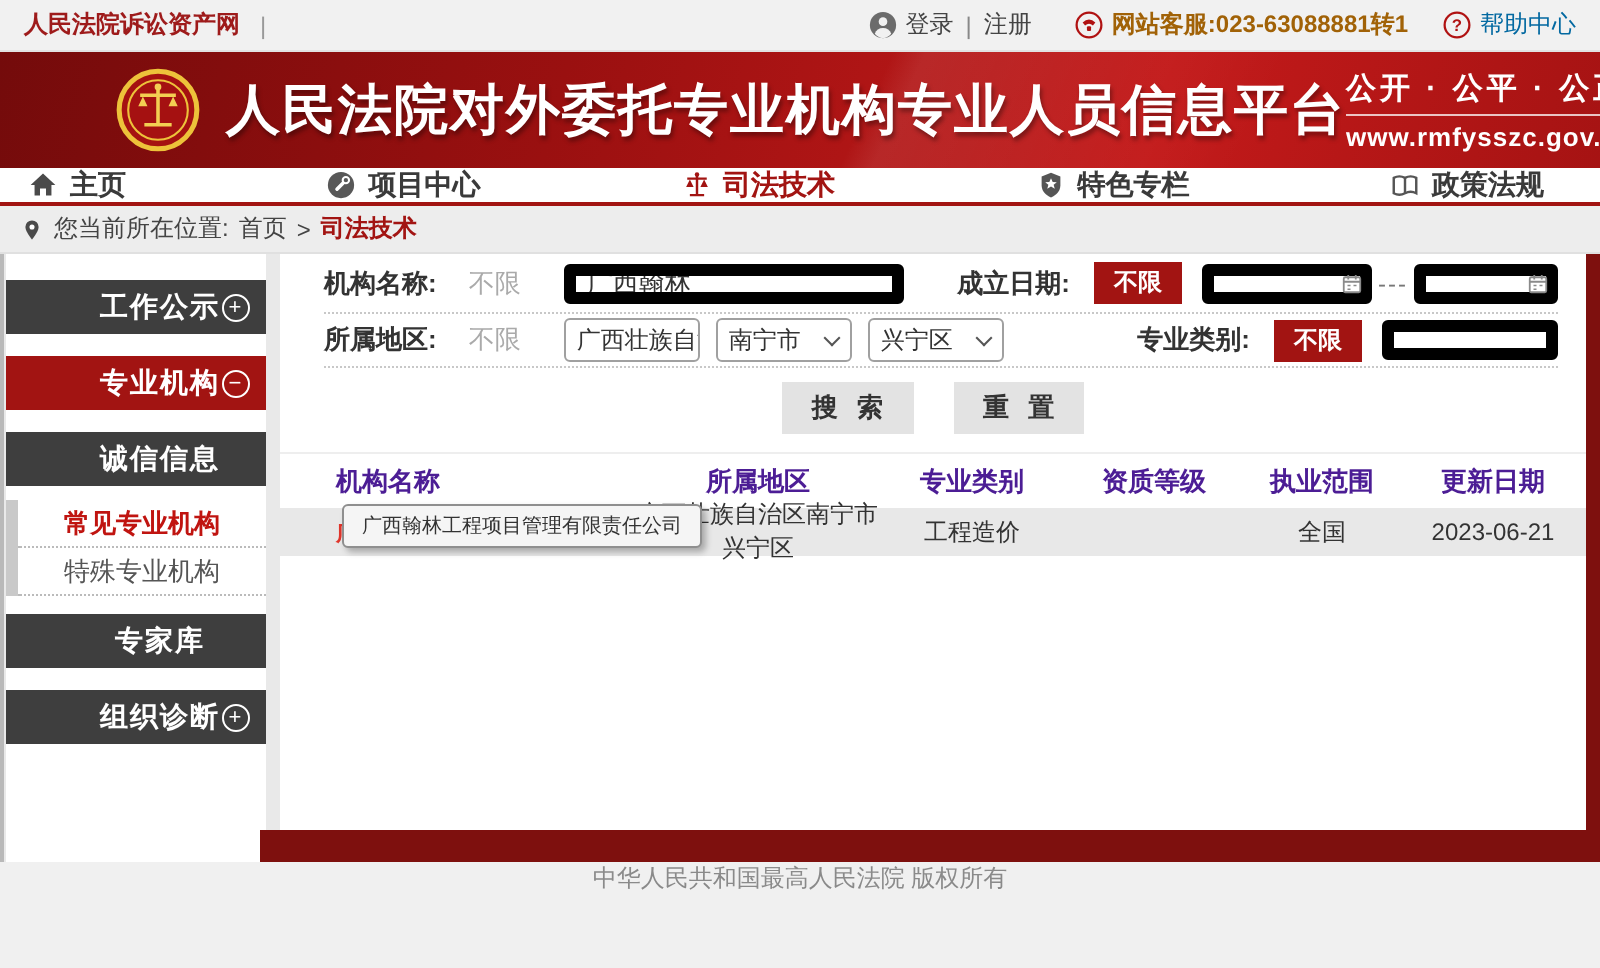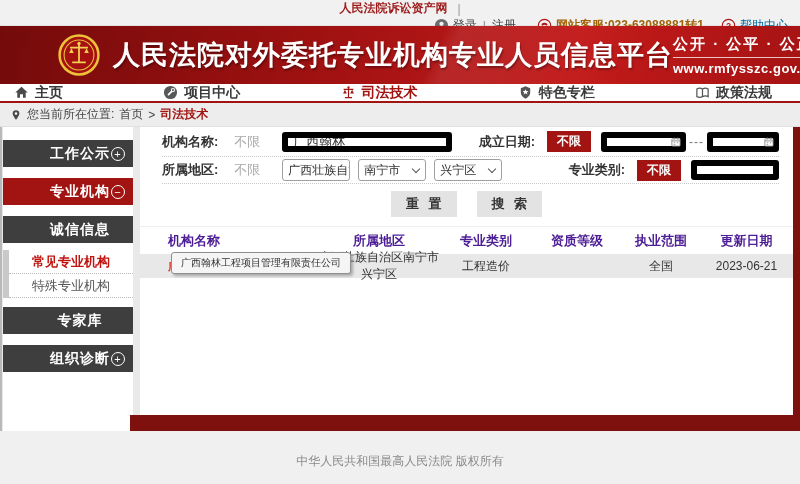--- a/index.html
+++ b/index.html
@@ -1,21 +1,21 @@
 <!DOCTYPE html>
 <html><head>
 <meta charset="utf-8">
 <style>
   * { margin:0; padding:0; box-sizing:border-box; }
   html,body { width:800px; height:484px; overflow:hidden; }
   body { font-family:"Liberation Sans","DejaVu Sans",sans-serif; background:#f0f0f0; position:relative; }
 
   
   .topbar { height:26px; background:#f1f1f1; border-bottom:1px solid #e2e2e2;
-            display:flex; align-items:center; padding:0 12px; font-size:12px;flex-direction:column; }
+            display:flex; align-items:center; padding:0 12px; font-size:12px; }
   .topbar-left { display:flex; align-items:center; gap:10px; color:#9e1b1b; font-weight:bold; }
   .topbar-divider { color:#999; font-weight:normal; }
   .topbar-right { margin-left:auto; display:flex; align-items:center; gap:7px; color:#444; }
   .topbar-right .grp { display:flex; align-items:center; gap:4px; }
   .tb-link { cursor:pointer; }
   .tb-sep { color:#888; margin:0 2px; }
   .icon16 { width:15px; height:15px; display:inline-block; vertical-align:middle; }
 
   
   .banner { height:58px; background:linear-gradient(105deg,#740b0b 0%,#9a1010 35%,#c31a1a 72%,#a61313 100%);
@@ -98,21 +98,21 @@
   .c4 { width:90px;  text-align:center; }
   .c5 { width:78px;  text-align:center; }
   .c6 { width:93px;  text-align:center; }
   .org-link { color:#e0352b; font-weight:bold; font-size:11.5px; cursor:pointer; }
 
   .tooltip { position:absolute; left:31px; top:125px; background:#f5f5f5; border:1px solid #8f8f8f;
              border-radius:3px; padding:3px 9px; font-size:10px; color:#333; white-space:nowrap;
              box-shadow:2px 2px 3px rgba(0,0,0,.28); z-index:10; }
 
   .footer { height:41px; background:#f0f0f0; display:flex; justify-content:center;
-            align-items:flex-start; padding-top:22px; font-size:12px; color:#8a8a8a; }
+            align-items:flex-start; font-size:12px; color:#8a8a8a; }
 </style>
 </head>
 <body>
 
 <div class="topbar">
   <div class="topbar-left">
     <span>人民法院诉讼资产网</span>
     <span class="topbar-divider">|</span>
   </div>
   <div class="topbar-right">
@@ -280,22 +280,22 @@
             <span class="chev"></span>
         </div>
         <span class="fspacer"></span>
         <span class="flabel">专业类别:</span>
         <button class="fany-btn">不限</button>
         <input class="ftext" style="width: 88px;" type="text">
       </div>
     </div>
 
     <div class="btnrow">
+      <button class="btn">搜 索</button>
       <button class="btn">重 置</button>
-      <button class="btn">搜 索</button>
     </div>
 
     <div class="table">
       <div class="thead">
         <div class="c1">机构名称</div>
         <div class="c2">所属地区</div>
         <div class="c3">专业类别</div>
         <div class="c4">资质等级</div>
         <div class="c5">执业范围</div>
         <div class="c6">更新日期</div>

